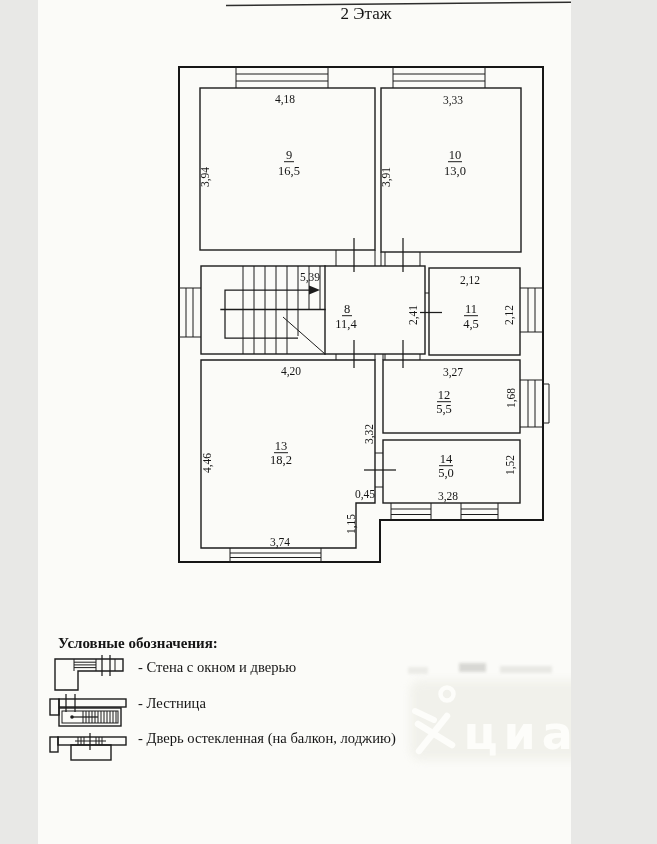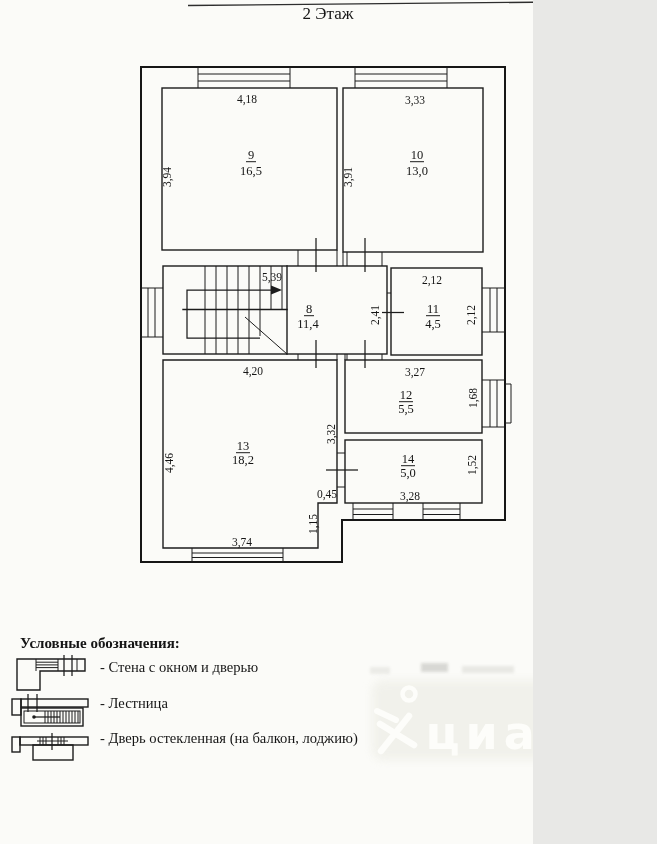--- a/index.html
+++ b/index.html
@@ -2,20 +2,21 @@
 <html><head>
 <meta charset="utf-8">
 <style>
   html,body{margin:0;padding:0;background:#e8e8e6;}
   .page{
     position:relative;
     width:533px;height:844px;
     background:#fbfbf8;
     overflow:hidden;
     font-family:"Liberation Serif",serif;
+    margin-left:38px;
   }
   svg{position:absolute;inset:0;display:block;}
   .wall{stroke:#1c1c1c;stroke-width:1.4;fill:none;stroke-linecap:square;}
   .wall-heavy{stroke:#161616;stroke-width:2;fill:none;}
   .thin{stroke:#1c1c1c;stroke-width:1;fill:none;}
   .tick{stroke:#1c1c1c;stroke-width:1.25;fill:none;}
   text{fill:#151515;}
   .dim{font-size:11.5px;font-family:"Liberation Serif",serif;}
   .room-num{font-size:12.5px;font-family:"Liberation Serif",serif;}
   .room-area{font-size:12.5px;font-family:"Liberation Serif",serif;}

